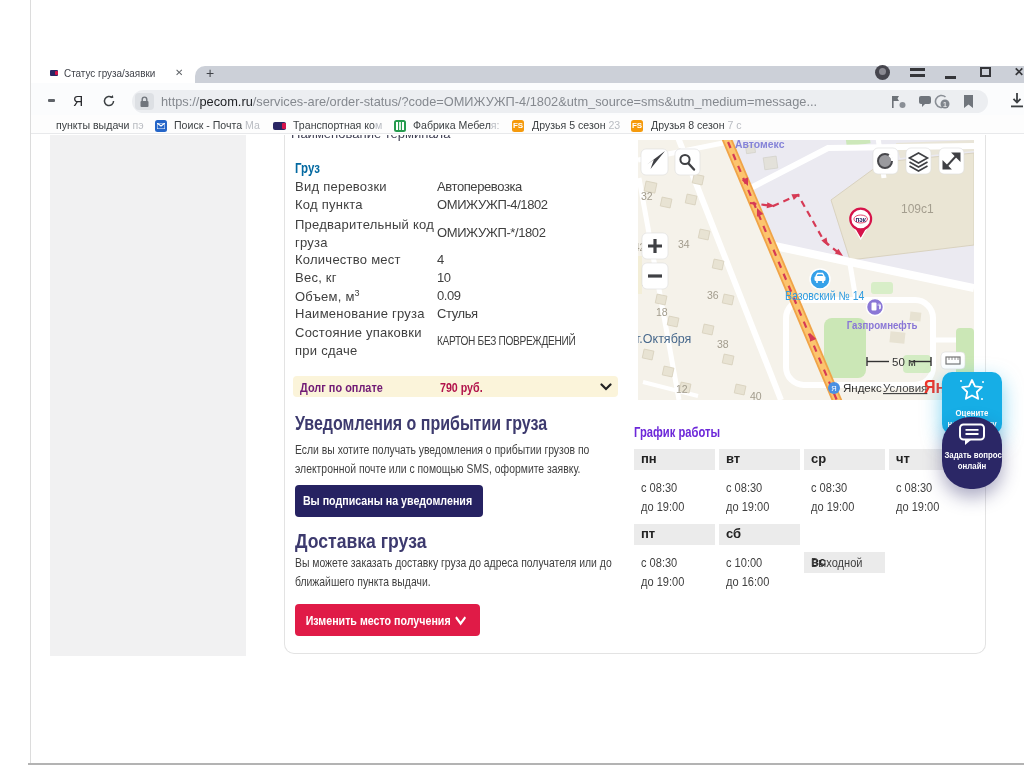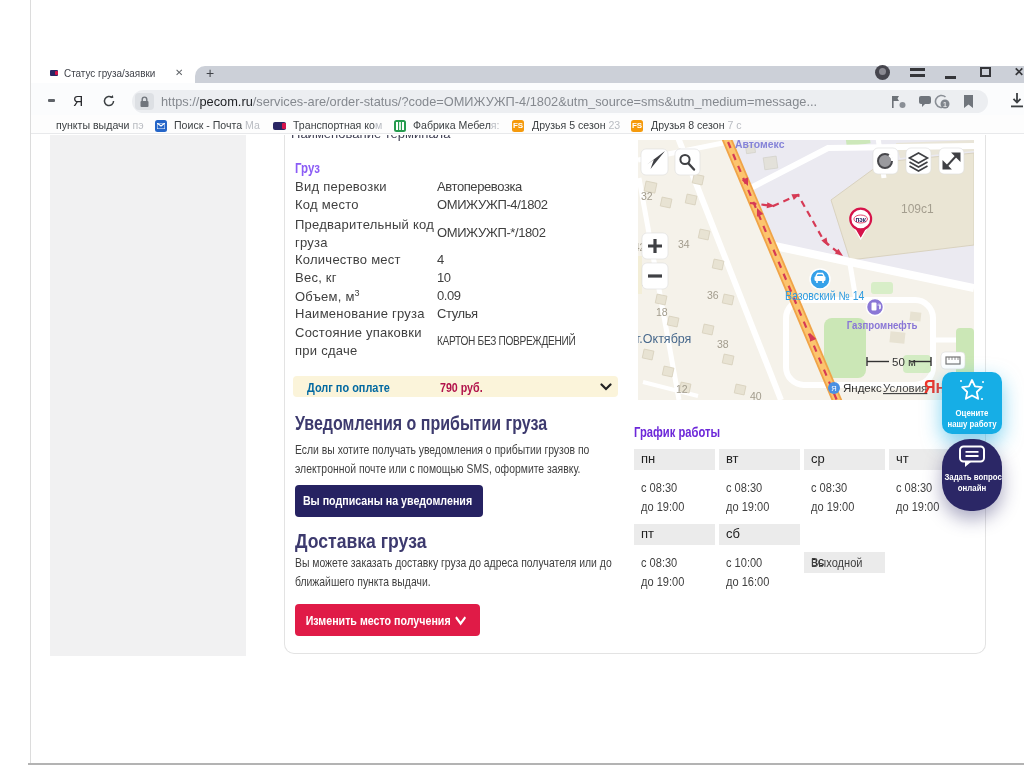--- a/index.html
+++ b/index.html
@@ -44,39 +44,39 @@
 .bmi { position:absolute; top:120px; width:12px; height:12px; border-radius:2.5px; }
 .fade { color:#b9bcc2; }
 
 #sidebar { left:22px; top:135px; width:196px; height:521px; background:#f1f1f2; }
 #panel { left:256px; top:135px; width:702px; height:519px; background:#fff; border:1px solid #e3e3e3; border-top:none; border-radius:0 0 10px 10px; }
 #topcut { left:263px; top:135px; width:208px; height:8px; overflow:hidden; }
 #topcut div { margin-top:-9px; font-size:13px; color:#3e3e52; }
 
 .lbl { position:absolute; left:267px; font-size:13px; color:#3f3f3f; letter-spacing:.25px; }
 .val { position:absolute; left:409px; font-size:13px; color:#3f3f3f; letter-spacing:-0.4px; }
-#gruz { left:267px; top:160px; font-size:14px; font-weight:bold; color:#8b5cf6; }
+#gruz { left:267px; top:160px; font-size:14px; font-weight:bold; color:#0369a1; }
 
 #debt { left:265px; top:376px; width:325px; height:21px; background:#fbf4da; border-radius:4px; }
-#debt .t1 { position:absolute; left:14px; top:4px; font-size:13px; font-weight:bold; color:#0369a1; }
+#debt .t1 { position:absolute; left:7px; top:4px; font-size:13px; font-weight:bold; color:#701a75; }
 #debt .t2 { position:absolute; left:147px; top:4px; font-size:13px; font-weight:bold; color:#b2134b; }
 h2.sect { position:absolute; left:267px; font-size:20px; font-weight:bold; color:#3d3a6e; }
 p.body { position:absolute; left:267px; font-size:13px; color:#3f3f3f; line-height:18.6px; transform:scaleX(.8); transform-origin:0 0; white-space:nowrap;}
 .btn { position:absolute; left:267px; height:32px; border-radius:4px; color:#fff; font-size:13px; font-weight:bold; text-align:center; }
 #btnsub { top:485px; width:188px; background:#262262; line-height:32px; }
 #btnred { top:604px; width:185px; background:#e01b47; line-height:33px; }
 
 #sched { left:606px; top:424px; font-size:14px; font-weight:bold; color:#6d28d9; }
-.hc { position:absolute; width:81px; height:21px; background:#ebebeb; font-size:13px; font-weight:normal; color:#222; padding:2px 0 0 7px; }
+.hc { position:absolute; width:81px; height:21px; background:#ebebeb; font-size:13px; font-weight:bold; color:#222; padding:2px 0 0 7px; }
 .tm { position:absolute; font-size:13px; color:#3f3f3f; line-height:19px; transform:scaleX(.85); transform-origin:0 0; }
 
 .fbtn { position:absolute; left:914px; width:60px; border-radius:10px; color:#fff; text-align:center; z-index:30; }
 .fbtn .cap { font-size:8.5px; line-height:11px; font-weight:bold; transform:scaleX(.92); white-space:nowrap; }
 #fblue { top:372px; height:62px; background:#16aee6; box-shadow:0 8px 20px rgba(22,174,230,.55); }
-#fnavy { top:439px; height:72px; background:#2b2766; box-shadow:0 8px 18px rgba(43,39,102,.4);border-radius:28px; }
+#fnavy { top:417px; height:72px; background:#2b2766; box-shadow:0 8px 18px rgba(43,39,102,.4);border-radius:28px; }
 #fred  { top:513px; height:60px; background:#e8194b; box-shadow:0 10px 22px rgba(232,25,75,.5); }
 </style>
 </head>
 <body>
 <div id="page">
 
   <div class="abs" id="frameL"></div>
   <div class="abs" id="frameR"></div>
   <div class="abs" id="frameB"></div>
 
@@ -153,21 +153,21 @@
 
   <div class="abs" id="sidebar"></div>
   <div class="abs" id="panel"></div>
   <div class="abs" id="topcut">
       <div>Наименование терминала приема/выдачи</div>
     </div>
 
   <div class="abs" id="gruz"><span class="sx" style="transform:scaleX(.82)">Груз</span></div>
   <div class="lbl" style="top:179px">Вид перевозки</div>
     <div class="val" style="top:179px">Автоперевозка</div>
-  <div class="lbl" style="top:197px">Код место</div>
+  <div class="lbl" style="top:197px">Код пункта</div>
     <div class="val" style="top:197px">ОМИЖУЖП-4/1802</div>
   <div class="lbl" style="top:216px;line-height:18.4px">Предварительный код<br>груза</div>
     <div class="val" style="top:225px">ОМИЖУЖП-*/1802</div>
   <div class="lbl" style="top:252px">Количество мест</div>
     <div class="val" style="top:252px">4</div>
   <div class="lbl" style="top:270px">Вес, кг</div>
     <div class="val" style="top:270px">10</div>
   <div class="lbl" style="top:288px">Объем, м<sup style="font-size:9px">3</sup></div>
     <div class="val" style="top:288px">0.09</div>
   <div class="lbl" style="top:306px">Наименование груза</div>

